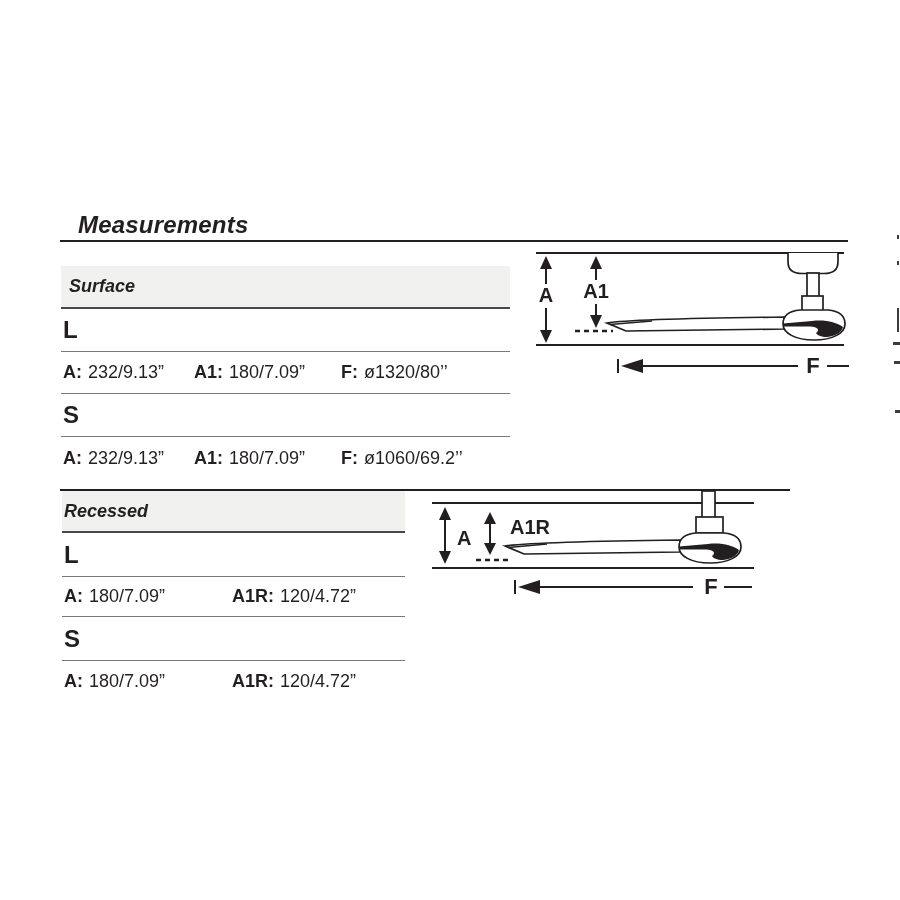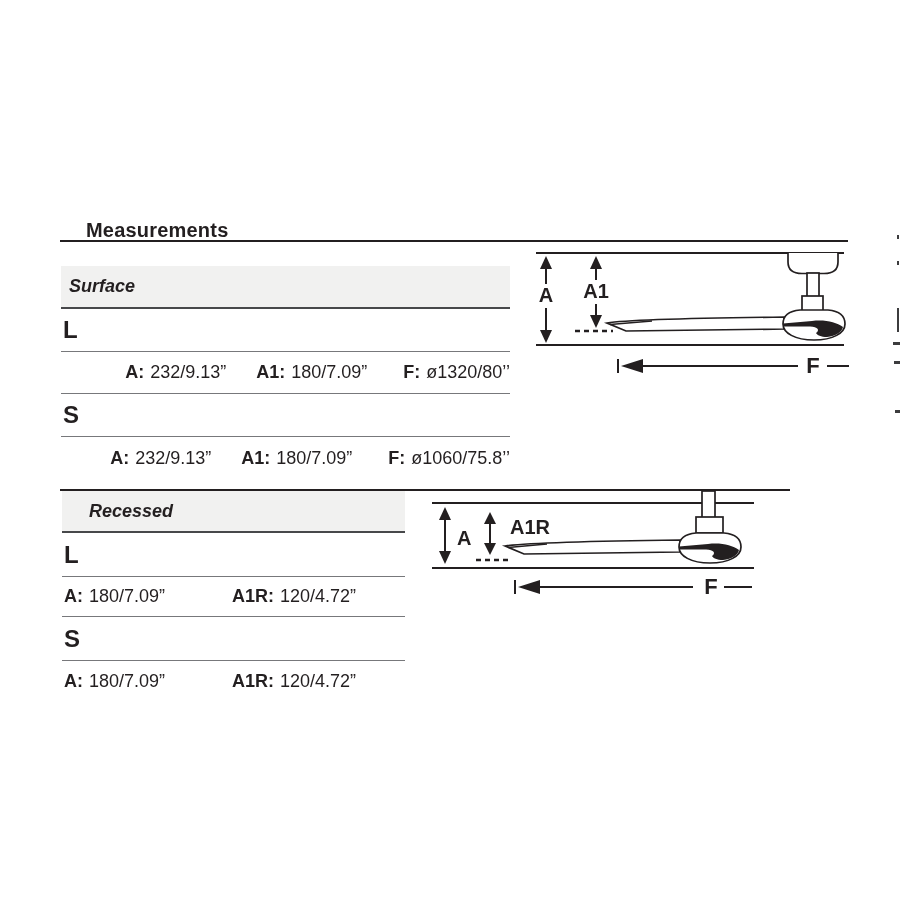--- a/index.html
+++ b/index.html
@@ -1,39 +1,39 @@
 <!DOCTYPE html>
 <html><head>
 <meta charset="utf-8">
 <style>
   html,body{margin:0;padding:0;background:#ffffff;}
   .canvas{
     position:relative;width:900px;height:900px;background:#ffffff;overflow:hidden;
     font-family:"Liberation Sans","DejaVu Sans",sans-serif;color:#231f20;
   }
   .page-title{
-    position:absolute;left:70px;top:203px;margin:16px;
-    font-size:20px;font-weight:bold;letter-spacing:.2px;
+    position:absolute;left:70px;top:203px;margin:8px;
+    font-size:24px;font-weight:bold;font-style:italic;letter-spacing:.2px;
   }
   .rule{position:absolute;height:2px;background:#231f20;}
   .rule-surface{left:60px;top:240px;width:788px;}
   .rule-recessed{left:60px;top:489px;width:730px;}
   .mtable{position:absolute;}
   .mtable-surface{left:61px;top:242px;width:449px;margin-top:24px;}
   .mtable-recessed{left:62px;top:491px;width:343px;}
   .row{display:flex;align-items:center;box-sizing:border-box;}
   .hdr{background:#f1f1f0;border-bottom:2px solid #47484a;
        font-weight:bold;font-style:italic;font-size:18px;}
   .mtable-surface .hdr{height:43px;padding-left:8px;}
-  .mtable-recessed .hdr{height:42px;padding-left:27px;}
+  .mtable-recessed .hdr{height:42px;padding-left:2px;}
   .variant{font-weight:bold;font-size:24px;border-bottom:1.5px solid #77787b;padding-left:2px;}
   .mtable-surface .variant{height:43px;}
   .mtable-recessed .variant{height:44px;}
   .specs{font-size:18px;border-bottom:1.5px solid #77787b;padding-left:2px;}
-  .mtable-surface .specs{height:42px;justify-content:flex-end;}
+  .mtable-surface .specs{height:42px;}
   .mtable-recessed .specs{height:40px;}
   .specs.last{border-bottom:none;}
   .pair{white-space:nowrap;}
   .pair .k{font-weight:bold;margin-right:6px;}
   .sp1{width:131px;} .sp2{width:147px;}
   .rp1{width:168px;}
   svg{position:absolute;overflow:visible;}
   .svg-surface{left:530px;top:238px;}
   .svg-recessed{left:430px;top:488px;}
   .ln{stroke:#231f20;stroke-width:2;fill:none;}
@@ -65,21 +65,21 @@
       <span class="pair sp1"><b class="k">A:</b><span>232/9.13”</span></span>
       <span class="pair sp2"><b class="k">A1:</b><span>180/7.09”</span></span>
       <span class="pair"><b class="k">F:</b><span>ø1320/80’’</span></span>
     </div>
     <div class="row variant">
       <span>S</span>
     </div>
     <div class="row specs last">
       <span class="pair sp1"><b class="k">A:</b><span>232/9.13”</span></span>
       <span class="pair sp2"><b class="k">A1:</b><span>180/7.09”</span></span>
-      <span class="pair"><b class="k">F:</b><span>ø1060/75.8’’</span></span>
+      <span class="pair"><b class="k">F:</b><span>ø1060/69.2’’</span></span>
     </div>
   </div>
 
   <svg class="svg-surface" width="330" height="140" viewBox="0 0 330 140">
 
     <line class="ln" x1="6" y1="15" x2="314" y2="15"></line>
     <line class="ln" x1="6" y1="107" x2="314" y2="107"></line>
 
     <path class="wh" d="M258,15 L258,24 C258,33 264,35.5 272,35.5 L294,35.5 C302,35.5 308,33 308,24 L308,15"></path>
     <rect class="wh" x="277" y="35" width="12" height="24"></rect>

